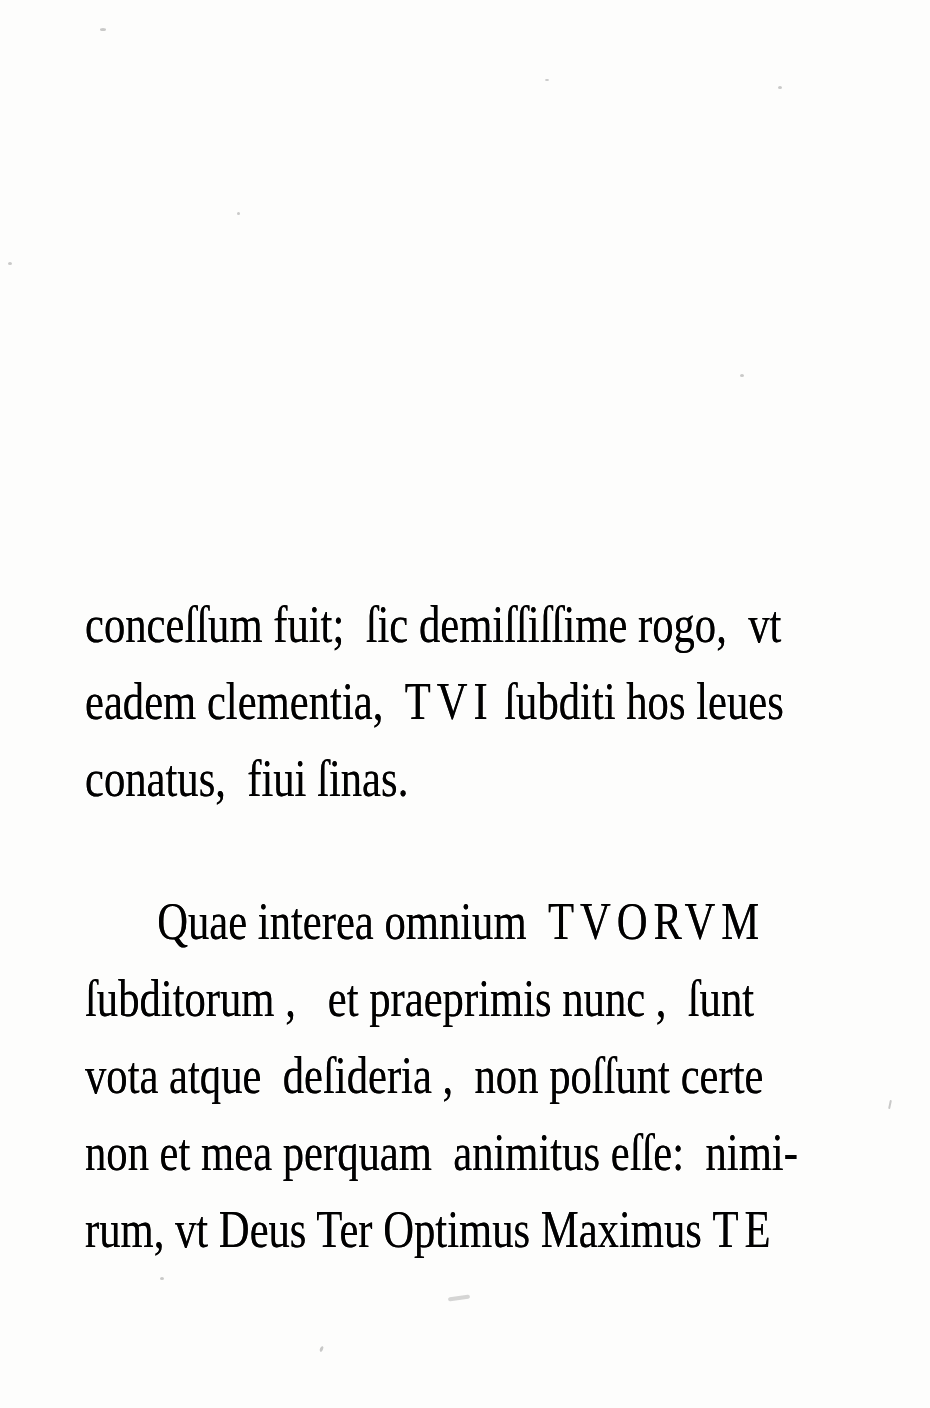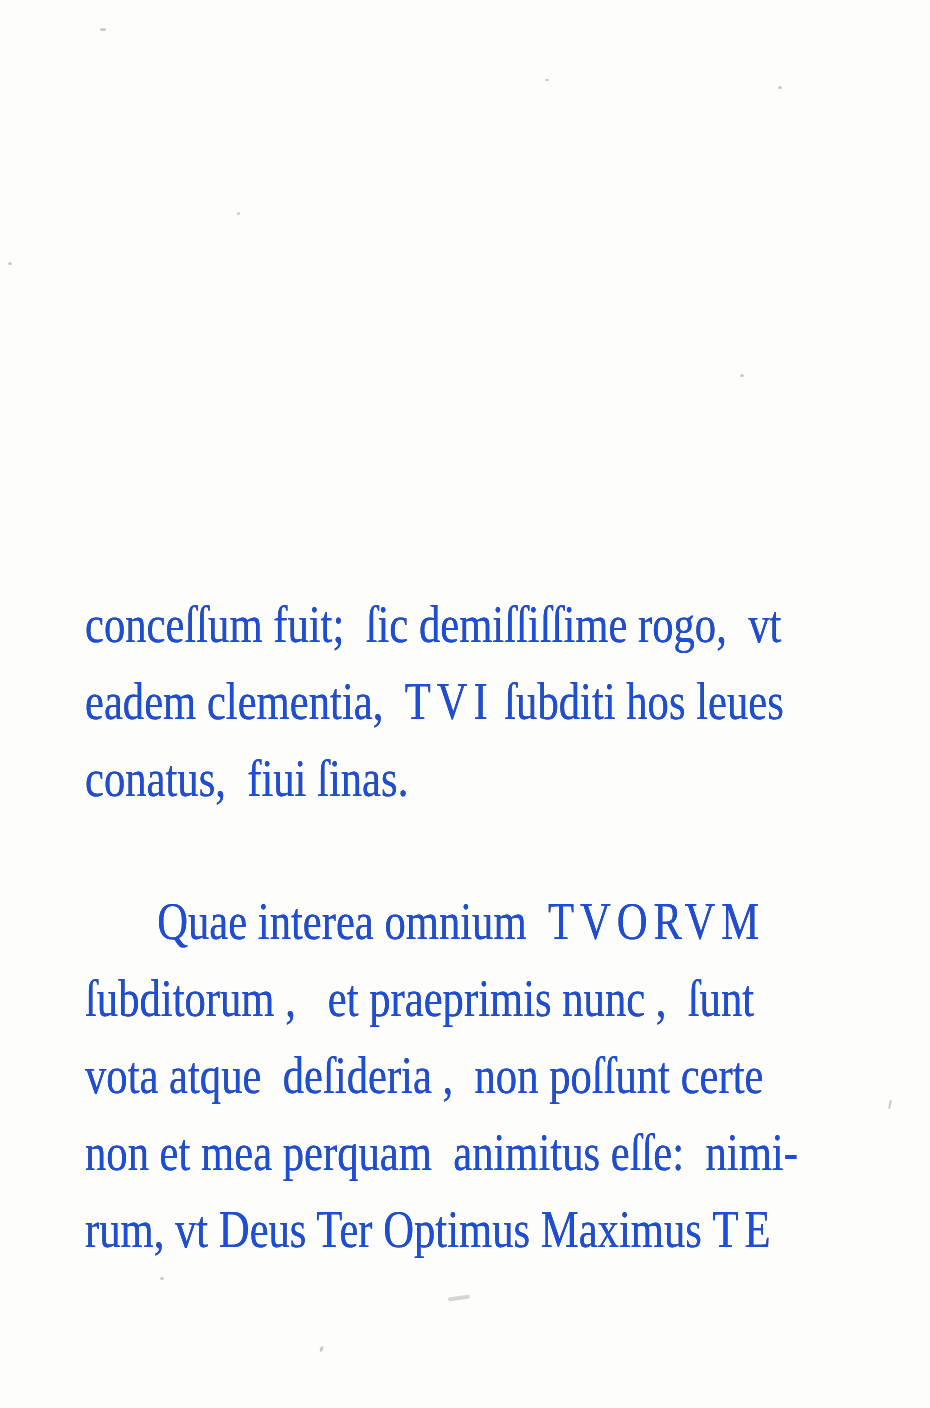--- a/index.html
+++ b/index.html
@@ -13,21 +13,21 @@
     height: 1408px;
     background: #fdfdfc;
     overflow: hidden;
     font-family: "Liberation Serif", "DejaVu Serif", serif;
   }
   .text-block {
     position: absolute;
     left: 85px;
     top: 586px;
     right: 40px;
-    color: #1d4ed8;
+    color: #000000;
     font-size: 52px;
     line-height: 77px;
   }
   .paragraph { margin: 0; padding: 0; }
   .paragraph-2 { margin-top: 66px; }
   .line {
     white-space: pre;
     height: 77px;
     transform: scaleX(0.82);
     transform-origin: 0 50%;

